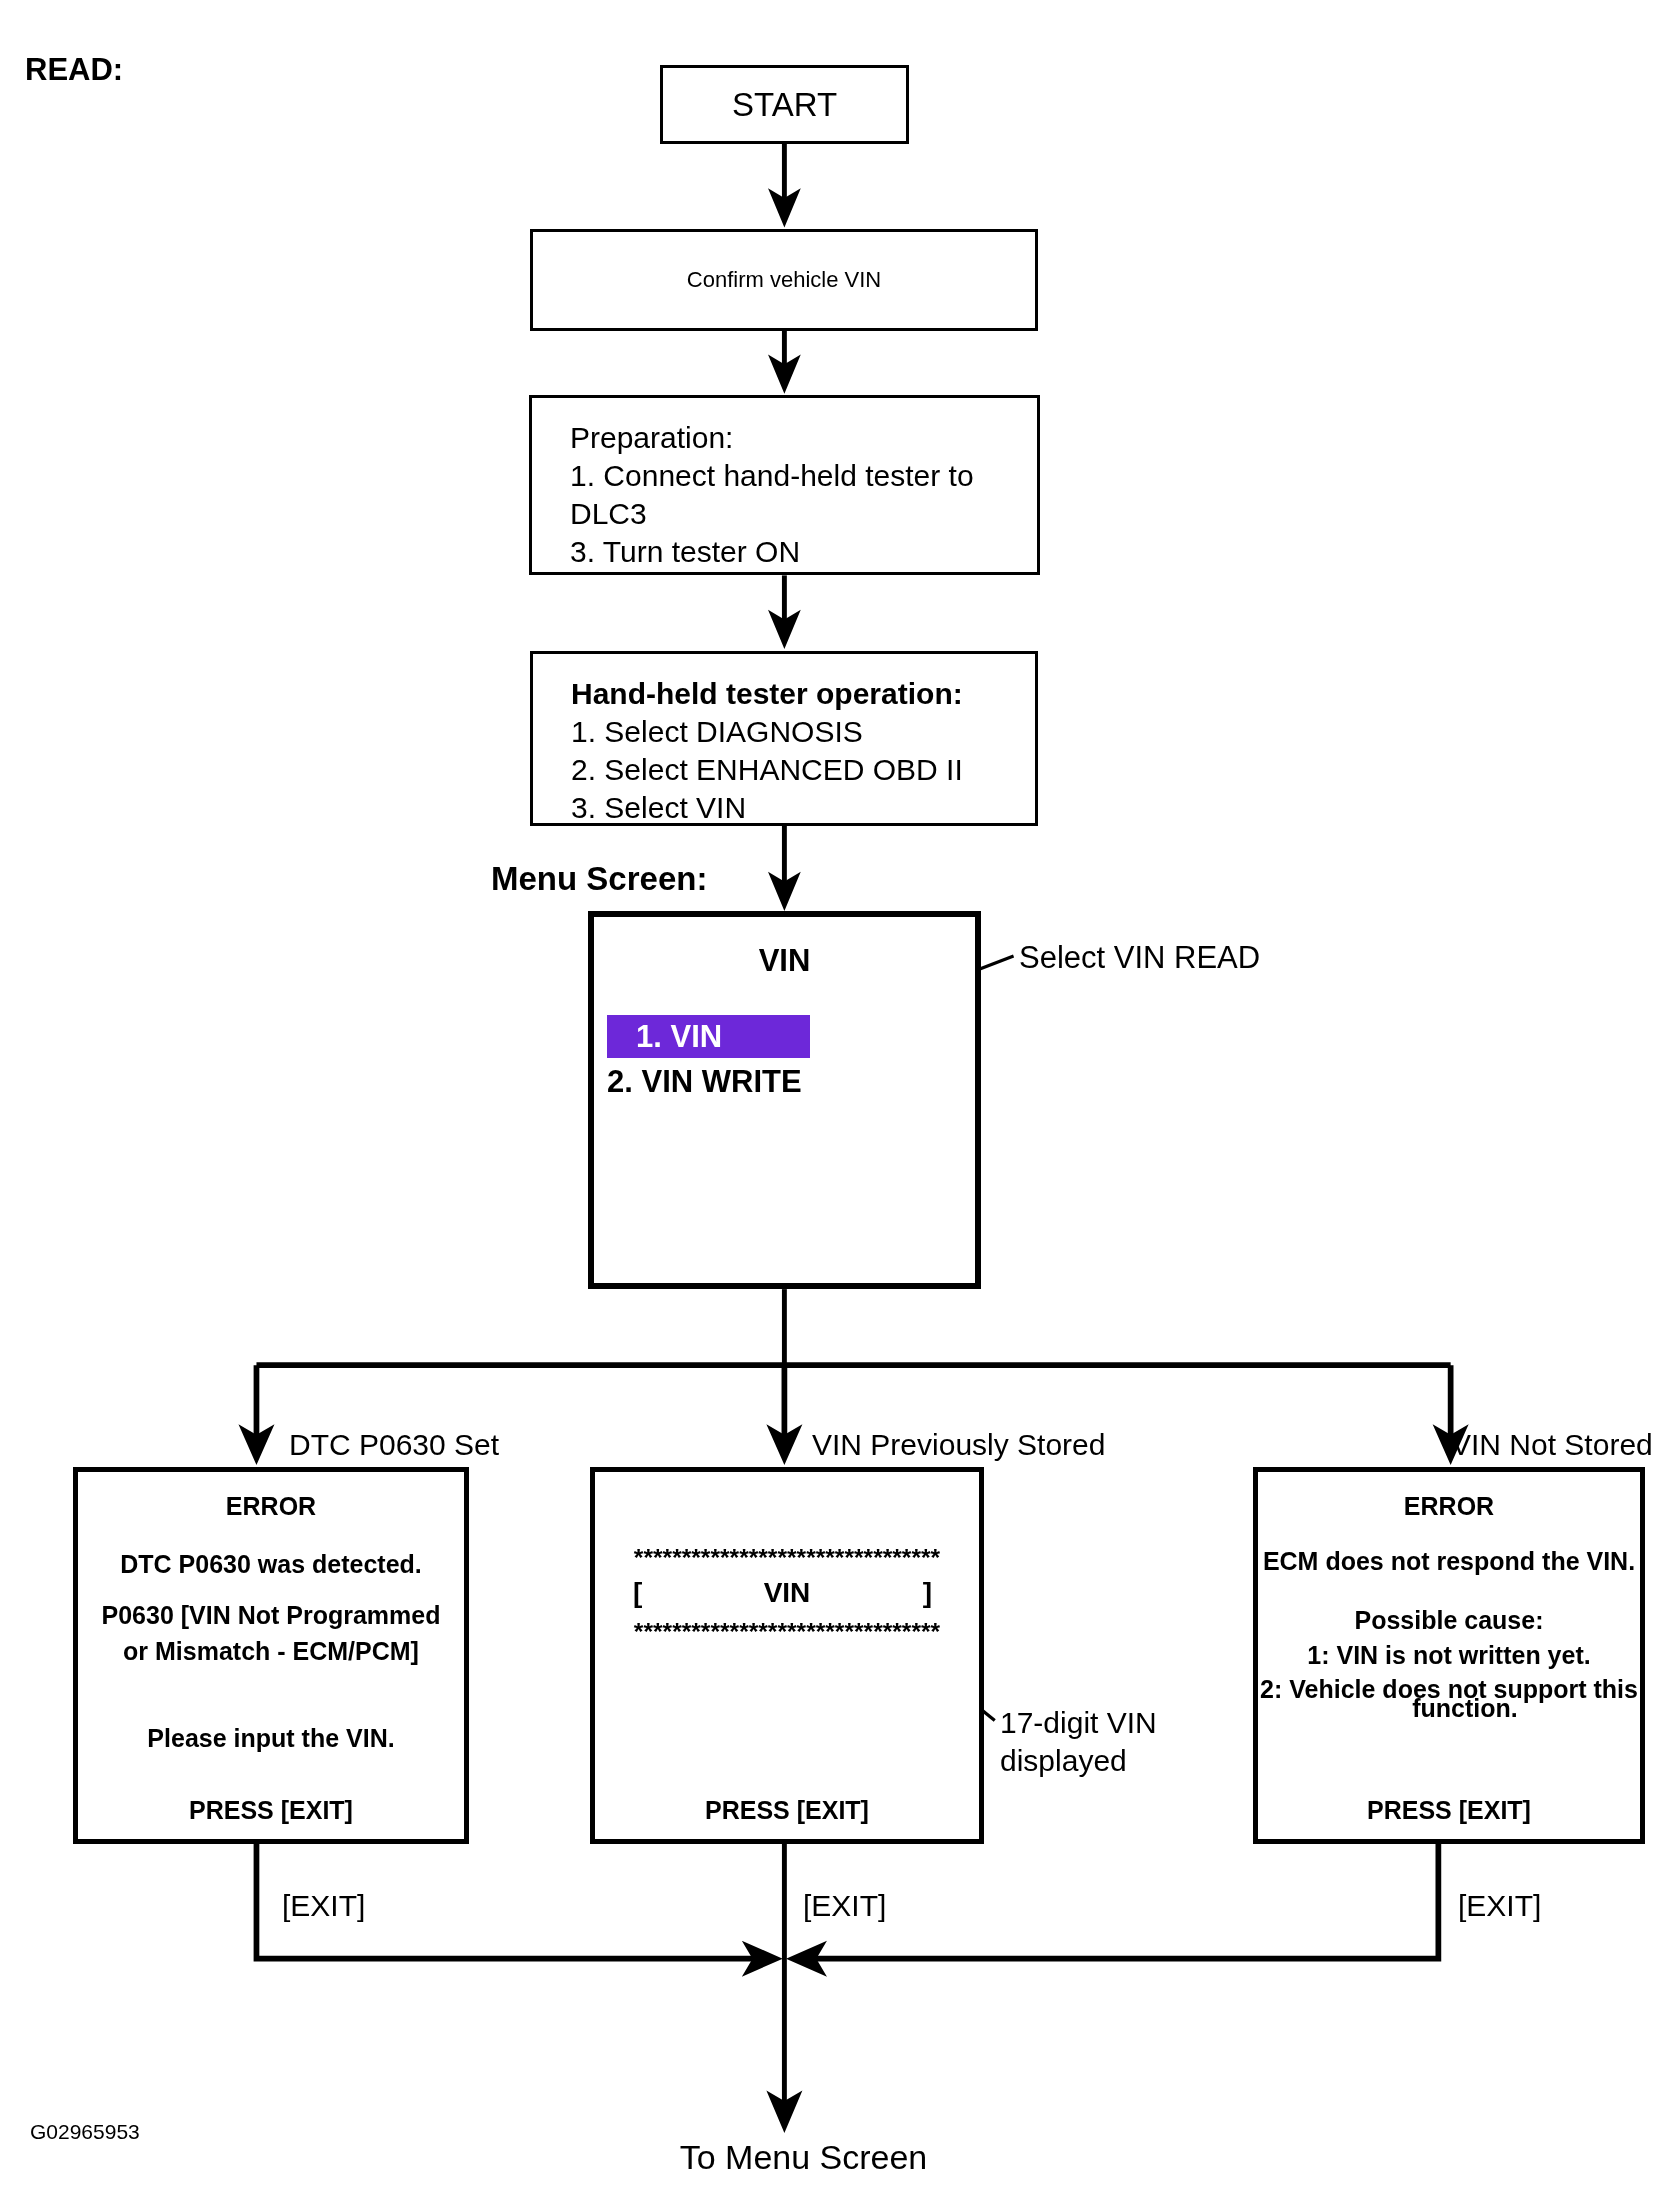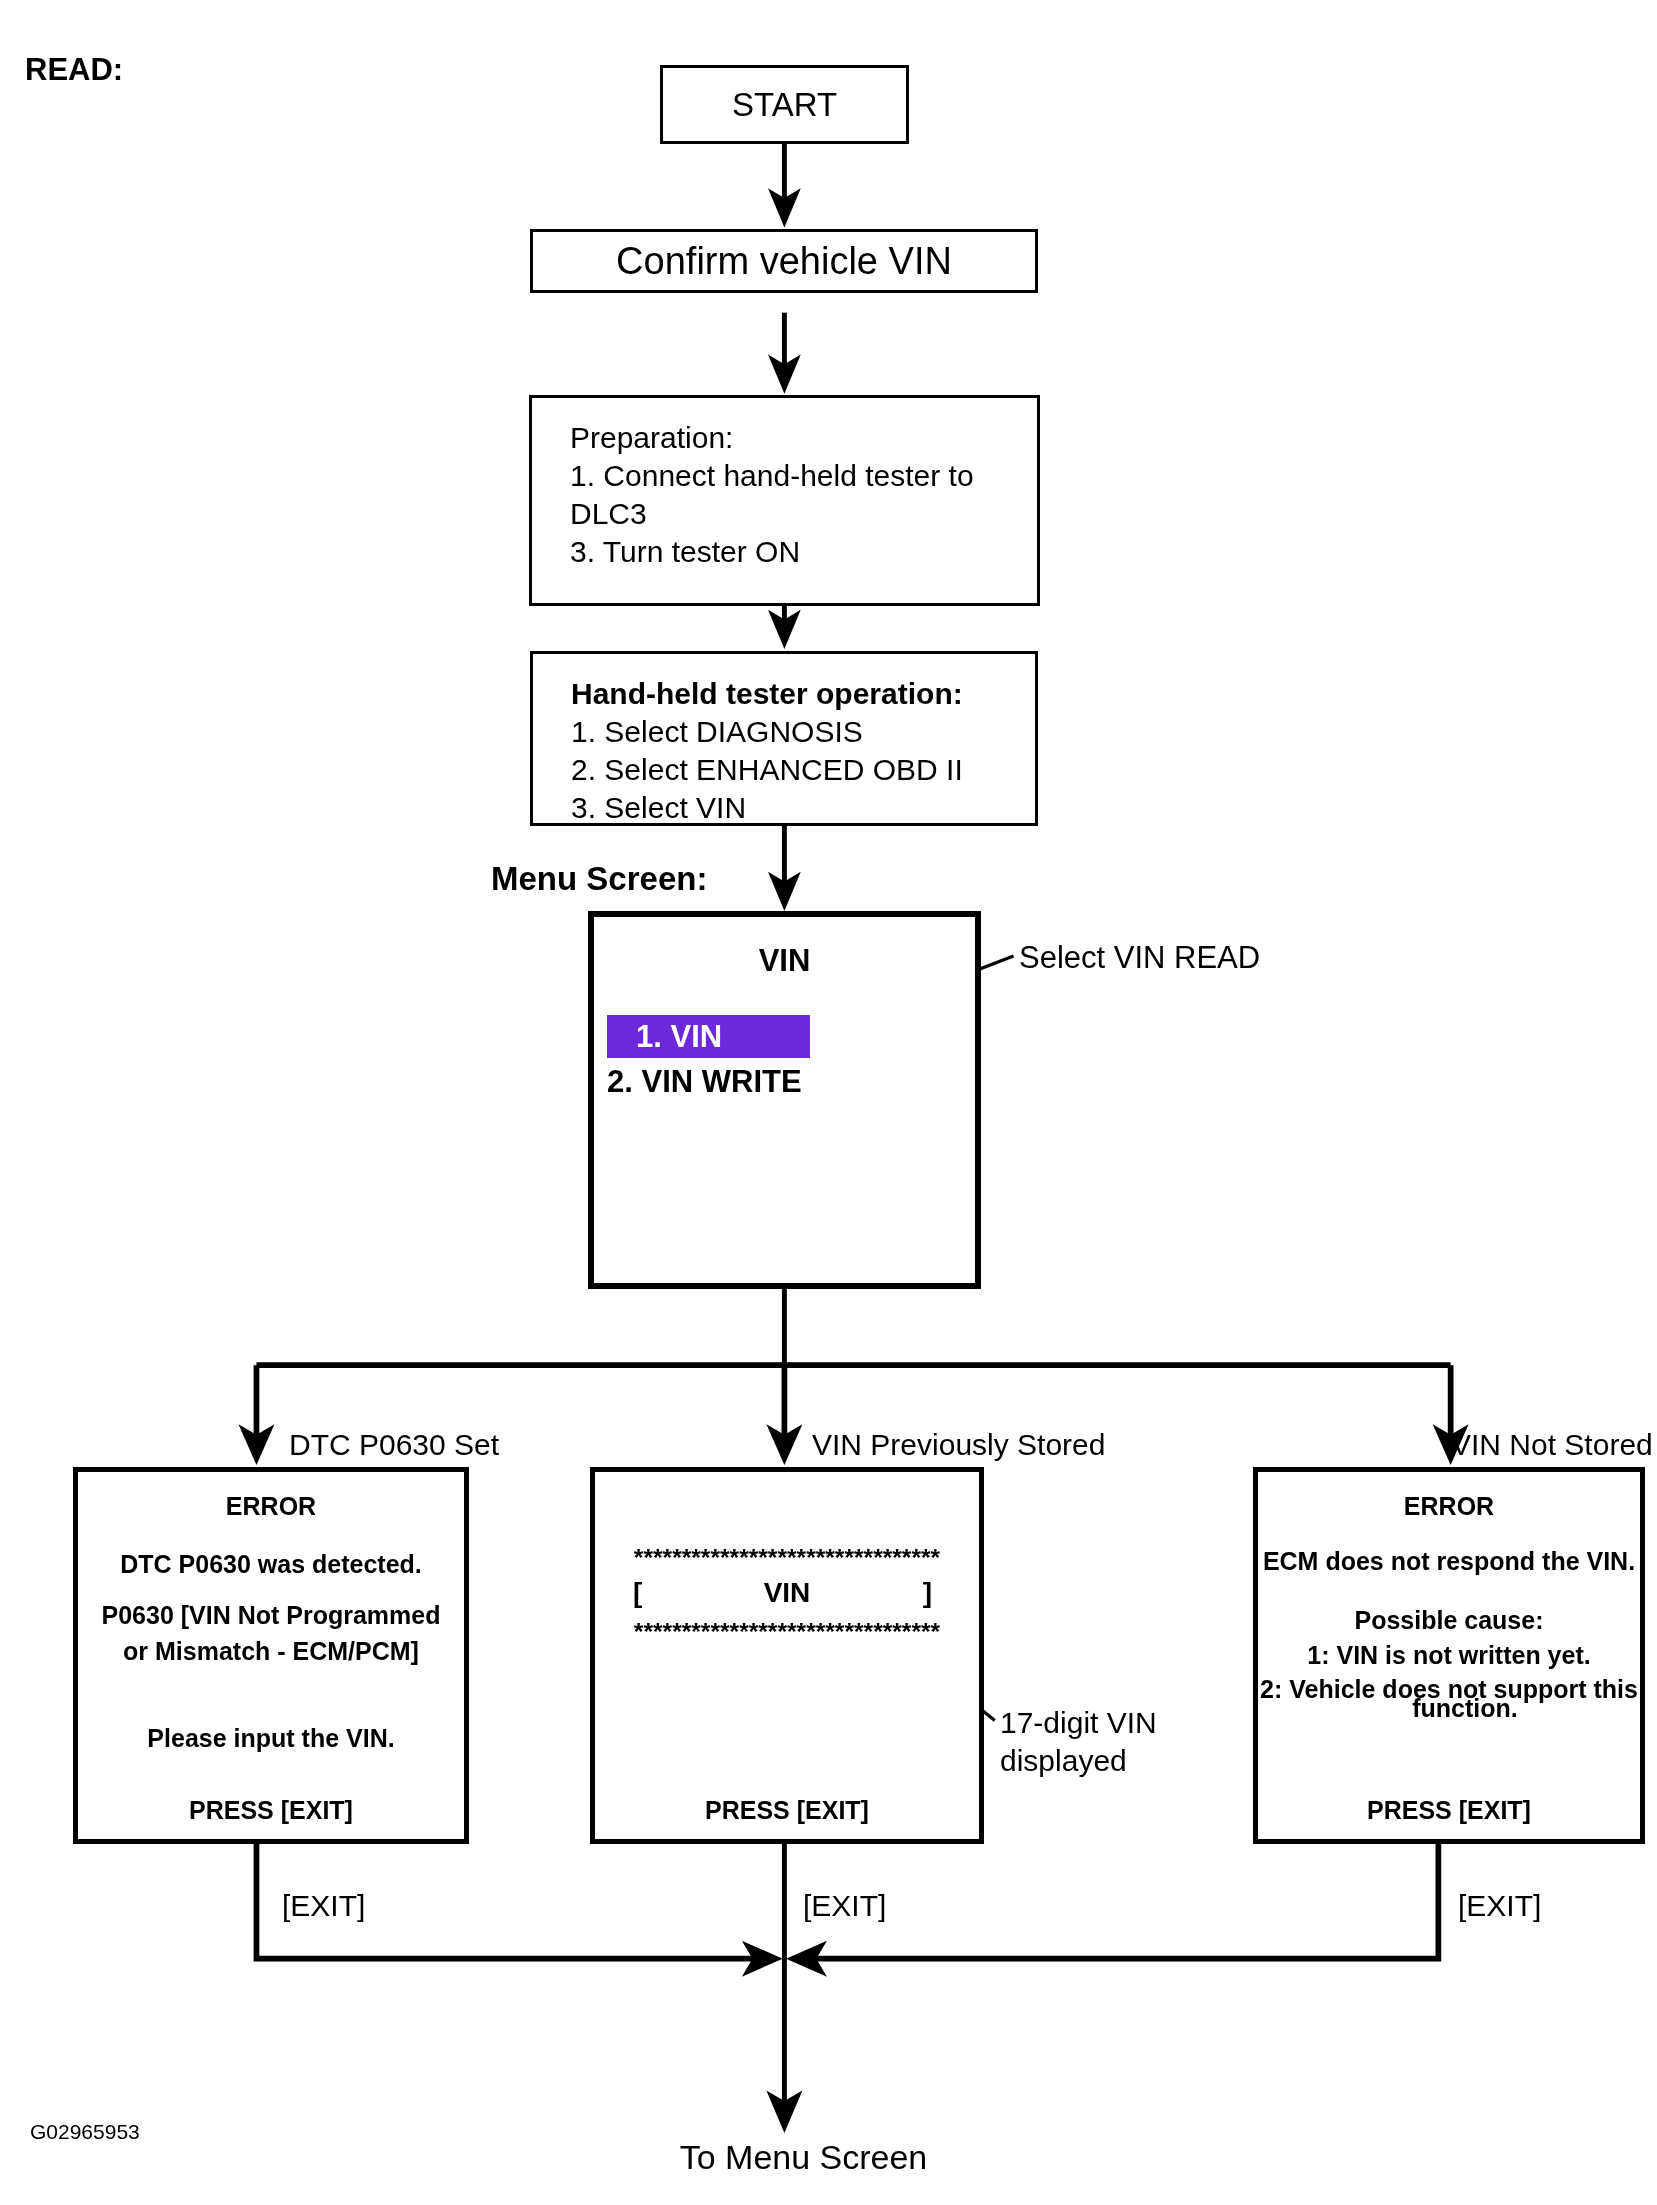--- a/index.html
+++ b/index.html
@@ -59,25 +59,25 @@
   <line x1="1030" y1="1952" x2="1215" y2="2102" stroke="#000" stroke-width="4"></line>
 </svg>
 
 <div class="lbl bold" style="left:25px;top:52px;font-size:31px;">READ:</div>
 <div class="lbl bold" style="left:491px;top:860px;font-size:33px;">Menu Screen:</div>
 
 <div class="box center-text" style="left:660px;top:65px;width:249px;height:79px;font-size:33px;">
   <span>START</span>
 </div>
 
-<div class="box center-text" style="left:530px;top:229px;width:508px;height:64px;font-size:38px;">
+<div class="box center-text" style="left:530px;top:229px;width:508px;height:102px;font-size:22px;">
   <span>Confirm vehicle VIN</span>
 </div>
 
-<div class="box" style="left:529px;top:395px;width:511px;height:211px;">
+<div class="box" style="left:529px;top:395px;width:511px;height:180px;">
   <div class="steps">
     <div>Preparation:</div>
     <div>1. Connect hand-held tester to DLC3</div>
     <div>3. Turn tester ON</div>
   </div>
 </div>
 
 <div class="box" style="left:530px;top:651px;width:508px;height:175px;">
   <div class="steps">
     <div class="bold">Hand-held tester operation:</div>

